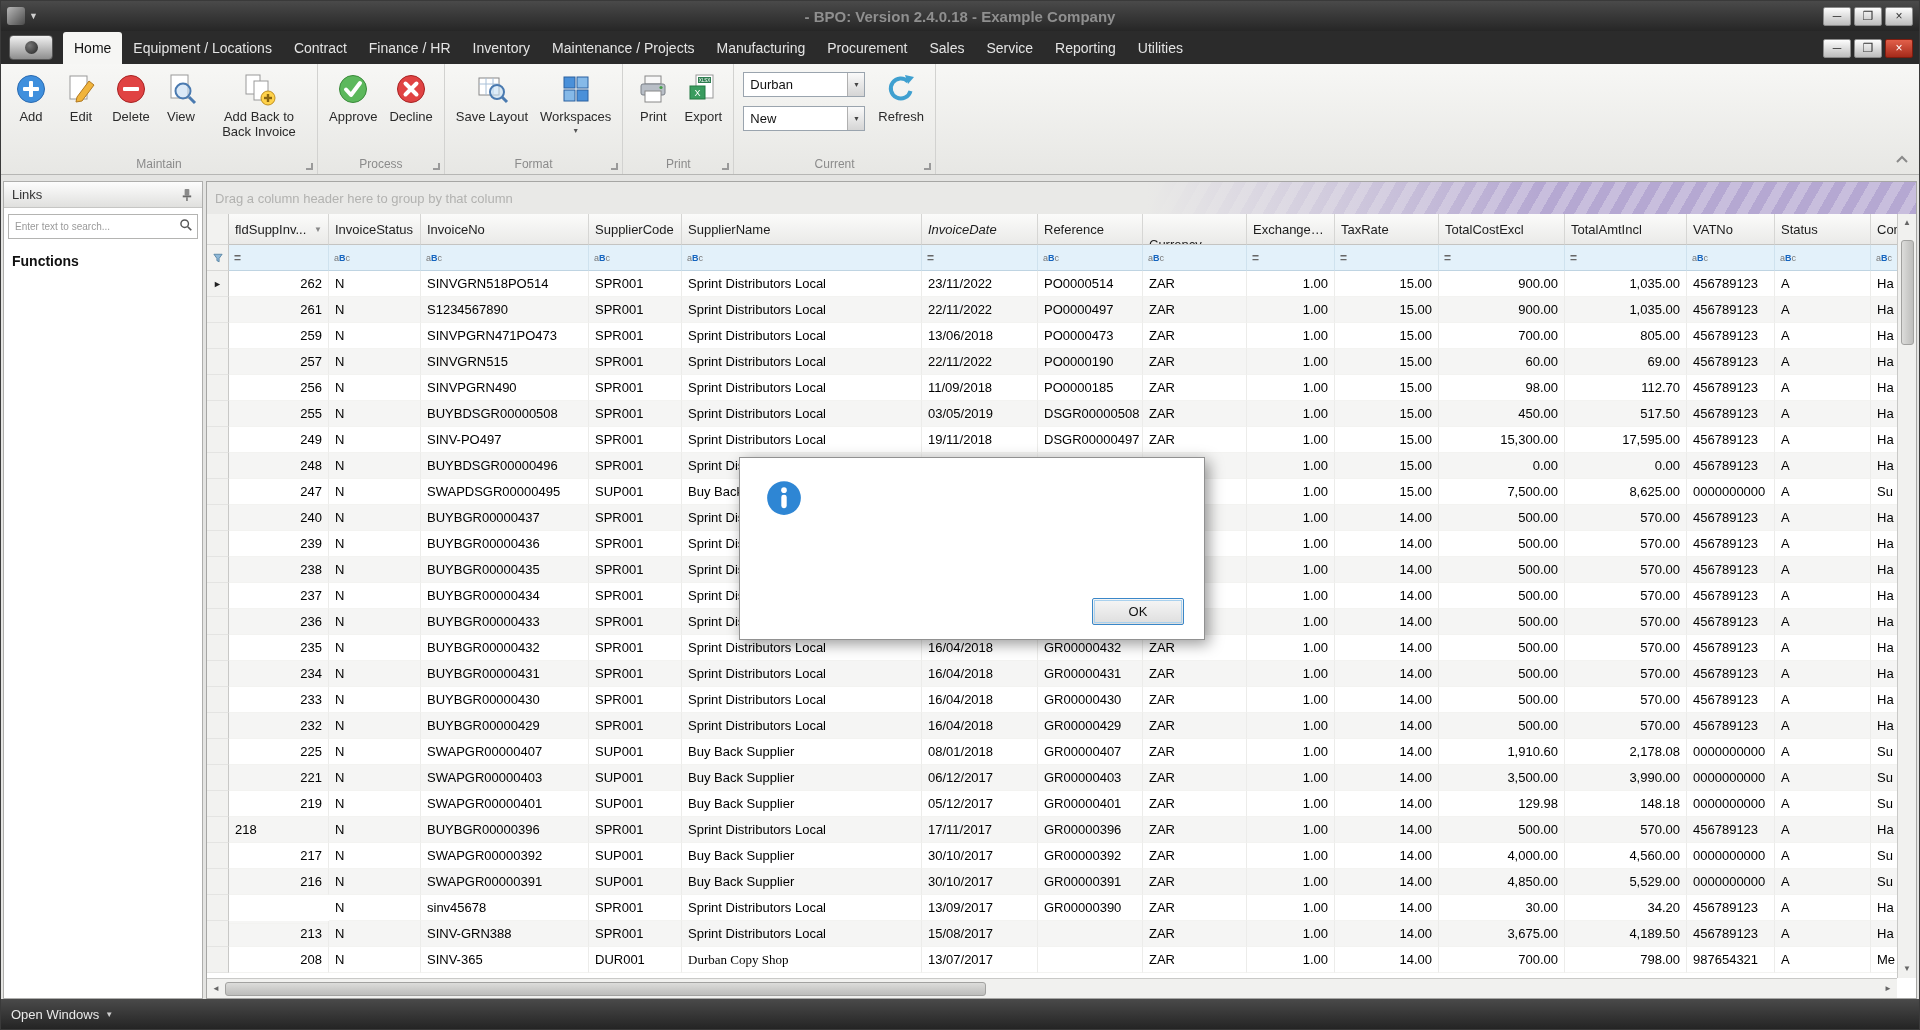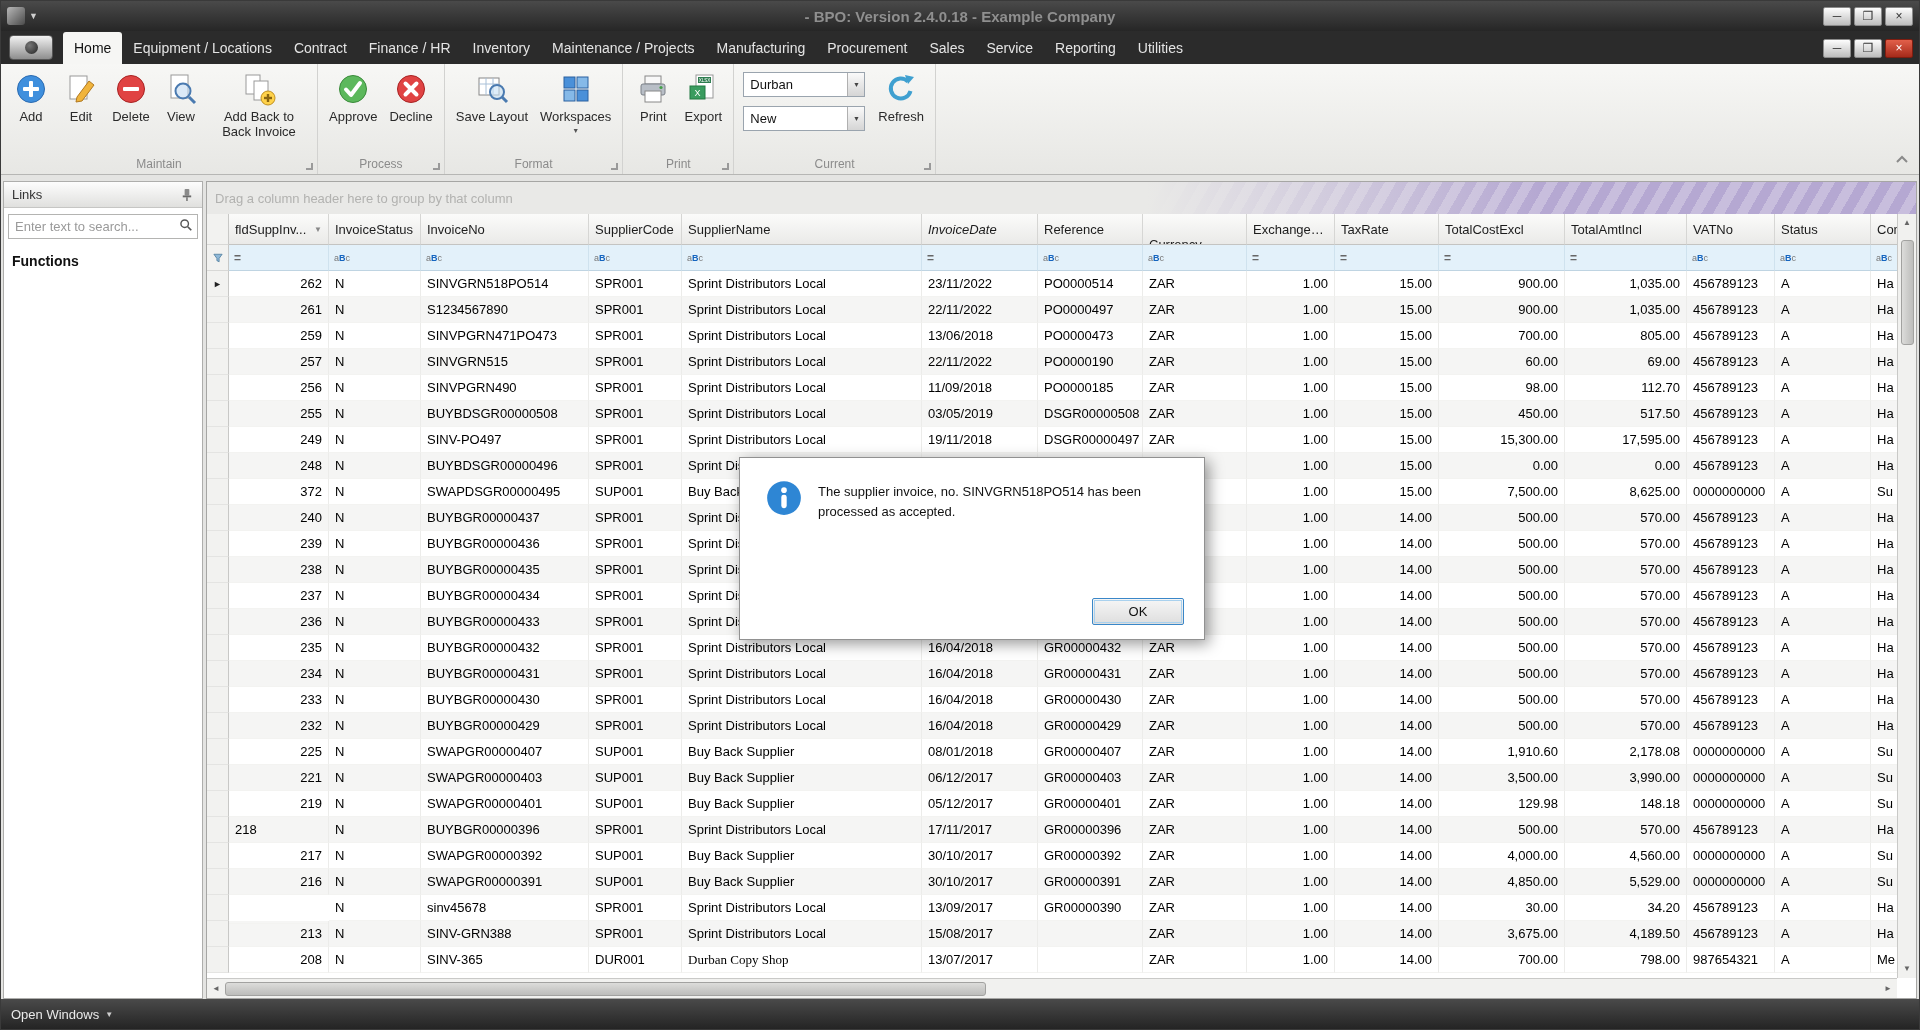--- a/index.html
+++ b/index.html
@@ -42,21 +42,21 @@
 .ribbon-collapse{position:absolute;right:10px;bottom:6px;color:#8a8a8a;}
 
 
 .main{position:absolute;top:174px;bottom:30px;left:0;right:0;background:#e4e4e2;padding:6px 2px 0 2px;display:flex;gap:3px;}
 
 
 .sidebar{width:200px;background:#fff;border:1px solid #aeaeac;display:flex;flex-direction:column;}
 .sb-header{height:26px;background:linear-gradient(#fdfdfd,#e0e0de);border-bottom:1px solid #c6c6c4;display:flex;align-items:center;padding:0 8px;font-size:13px;color:#333;}
 .sb-header .pin{margin-left:auto;width:15px;height:15px;}
 .searchbox{margin:6px 4px 2px;height:25px;border:1px solid #b4b4b2;background:#fff;display:flex;align-items:center;padding:0 4px 0 6px;}
-.searchbox input{flex:1;border:none;outline:none;font-size:13px;color:#333;font-family:"Liberation Sans",sans-serif;background:transparent;width:10px;}
+.searchbox input{flex:1;border:none;outline:none;font-size:10px;color:#333;font-family:"Liberation Sans",sans-serif;background:transparent;width:10px;}
 .searchbox input::placeholder{color:#9a9a9a;}
 .functions{font-size:14px;font-weight:bold;color:#111;padding:12px 8px 10px;}
 .doc-tile{margin-left:18px;width:162px;height:70px;background:linear-gradient(#969696,#cfcfcf);border:1px solid #6fae52;box-shadow:0 0 4px rgba(110,180,80,.8);border-radius:2px;padding:6px 8px;}
 .doc-tile span{color:#fff;font-size:13px;text-shadow:0 1px 2px rgba(0,0,0,.5);}
 
 
 .gridwrap{flex:1;background:#fff;border:1px solid #a6a6a4;display:flex;flex-direction:column;position:relative;overflow:hidden;}
 .groupbar{height:32px;flex:none;background:
   linear-gradient(90deg,rgba(233,233,231,1) 55%,rgba(233,233,231,0) 78%),
   repeating-linear-gradient(120deg,#c8bedd 0 10px,#b5a8d2 10px 20px),
@@ -587,21 +587,21 @@
             <div class="gcell" style="width: 88px; text-align: right;">1.00</div>
             <div class="gcell" style="width: 104px; text-align: right;">15.00</div>
             <div class="gcell" style="width: 126px; text-align: right;">0.00</div>
             <div class="gcell" style="width: 122px; text-align: right;">0.00</div>
             <div class="gcell" style="width: 88px; text-align: left;">456789123</div>
             <div class="gcell" style="width: 96px; text-align: left;">A</div>
             <div class="gcell" style="width: 70px; text-align: left;">Ha</div>
           </div>
           <div class="grow">
             <div class="icell"></div>
-            <div class="gcell" style="width: 100px; text-align: right;">372</div>
+            <div class="gcell" style="width: 100px; text-align: right;">247</div>
             <div class="gcell" style="width: 92px; text-align: left;">N</div>
             <div class="gcell" style="width: 168px; text-align: left;">SWAPDSGR00000495</div>
             <div class="gcell" style="width: 93px; text-align: left;">SUP001</div>
             <div class="gcell" style="width: 240px; text-align: left;">Buy Back Supplier</div>
             <div class="gcell" style="width: 116px; text-align: left;"></div>
             <div class="gcell" style="width: 105px; text-align: left;"></div>
             <div class="gcell" style="width: 104px; text-align: left;"></div>
             <div class="gcell" style="width: 88px; text-align: right;">1.00</div>
             <div class="gcell" style="width: 104px; text-align: right;">15.00</div>
             <div class="gcell" style="width: 126px; text-align: right;">7,500.00</div>
@@ -950,21 +950,20 @@
 
   <div class="dialog">
     <div class="dlg-body">
       <span class="info">
         <svg viewBox="0 0 32 32" width="36" height="36">
             <circle cx="16" cy="16" r="15" fill="#2e86d4"></circle>
             <circle cx="16" cy="9" r="2.5" fill="#fff"></circle>
             <rect x="13.6" y="13" width="4.8" height="12" rx="2.2" fill="#fff"></rect>
           </svg>
       </span>
-      <div class="dlg-msg">The supplier invoice, no. SINVGRN518PO514 has been processed as accepted.</div>
     </div>
     <div class="okbtn">OK</div>
   </div>
 
   <div class="statusbar">
     <div class="sb-left">
       <span>Open Windows</span>
       <span class="caret">▼</span>
     </div>
   </div>

